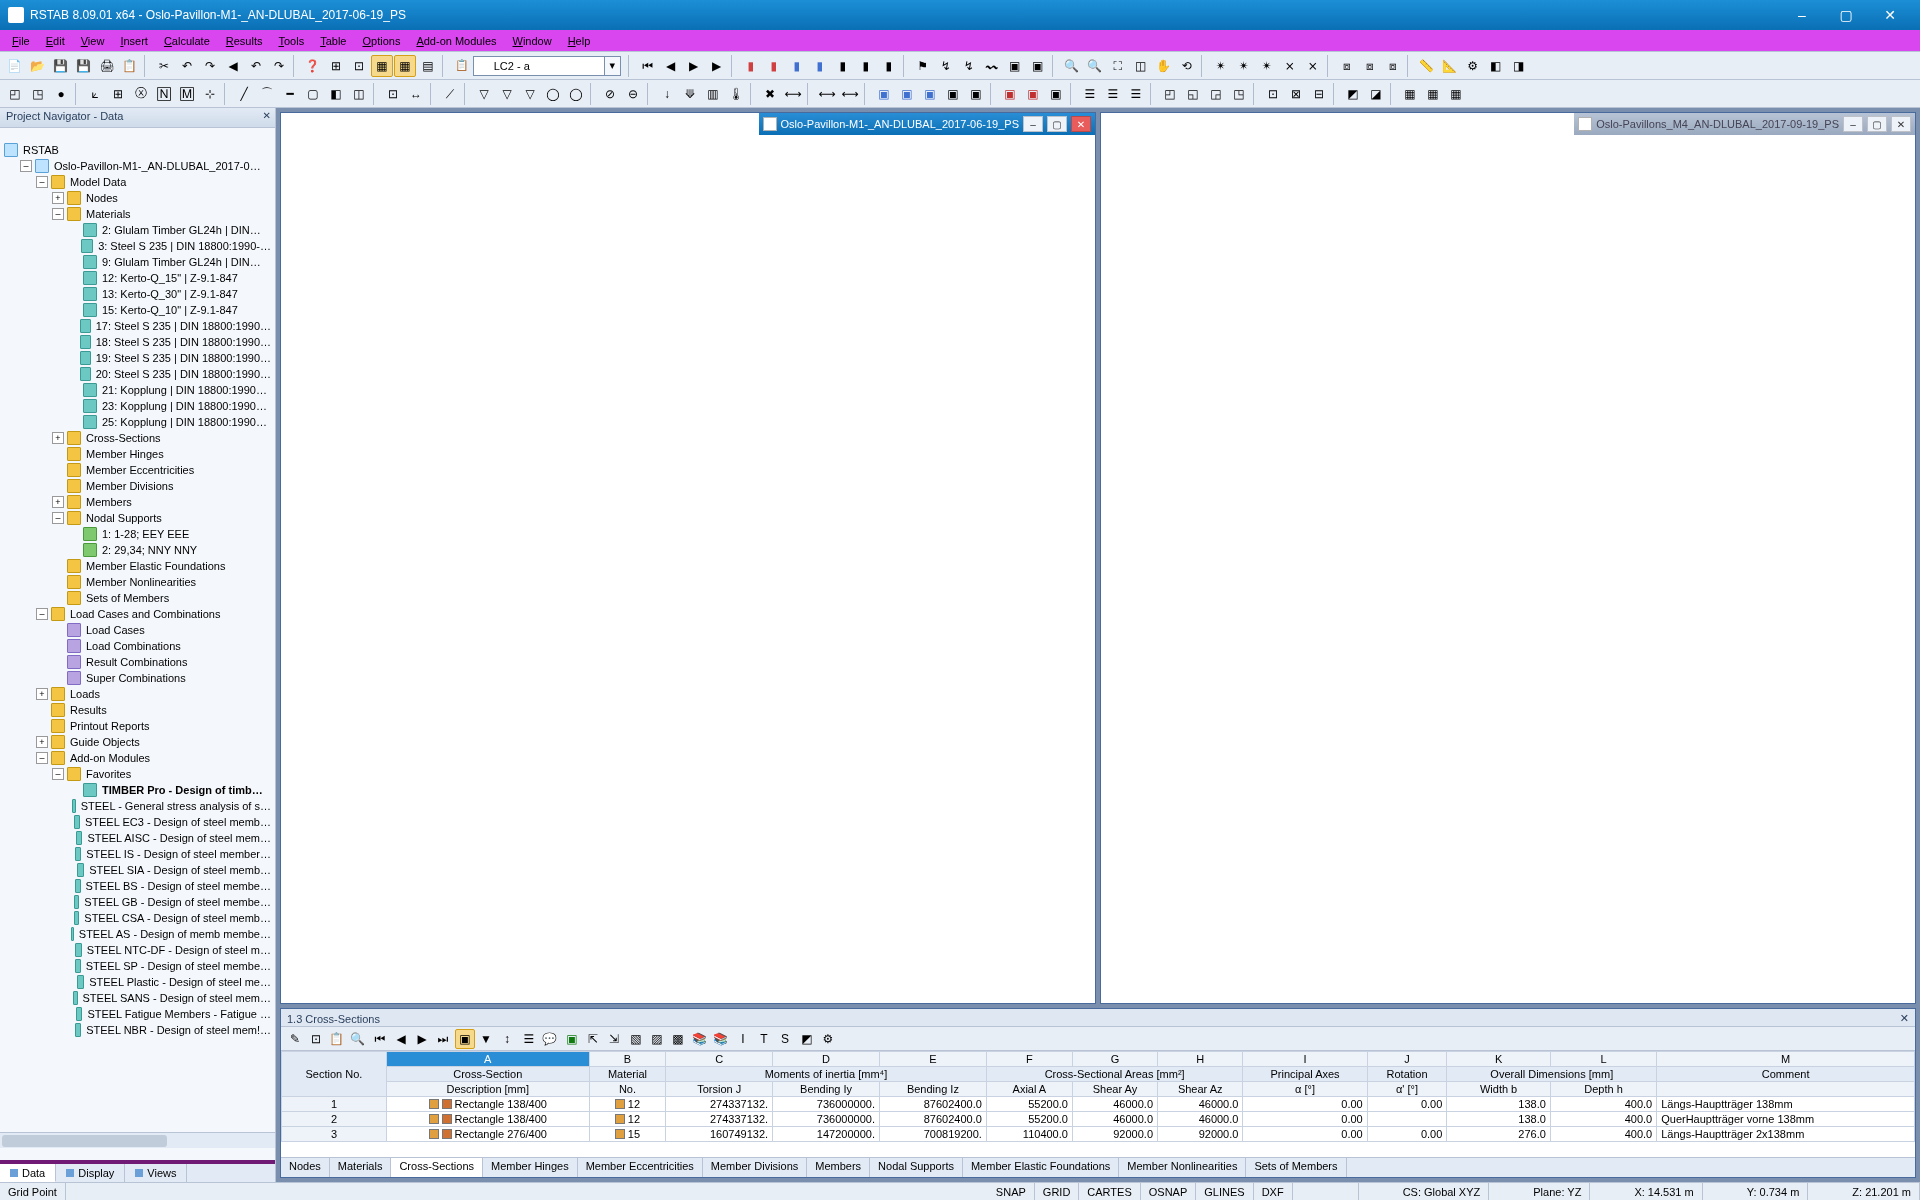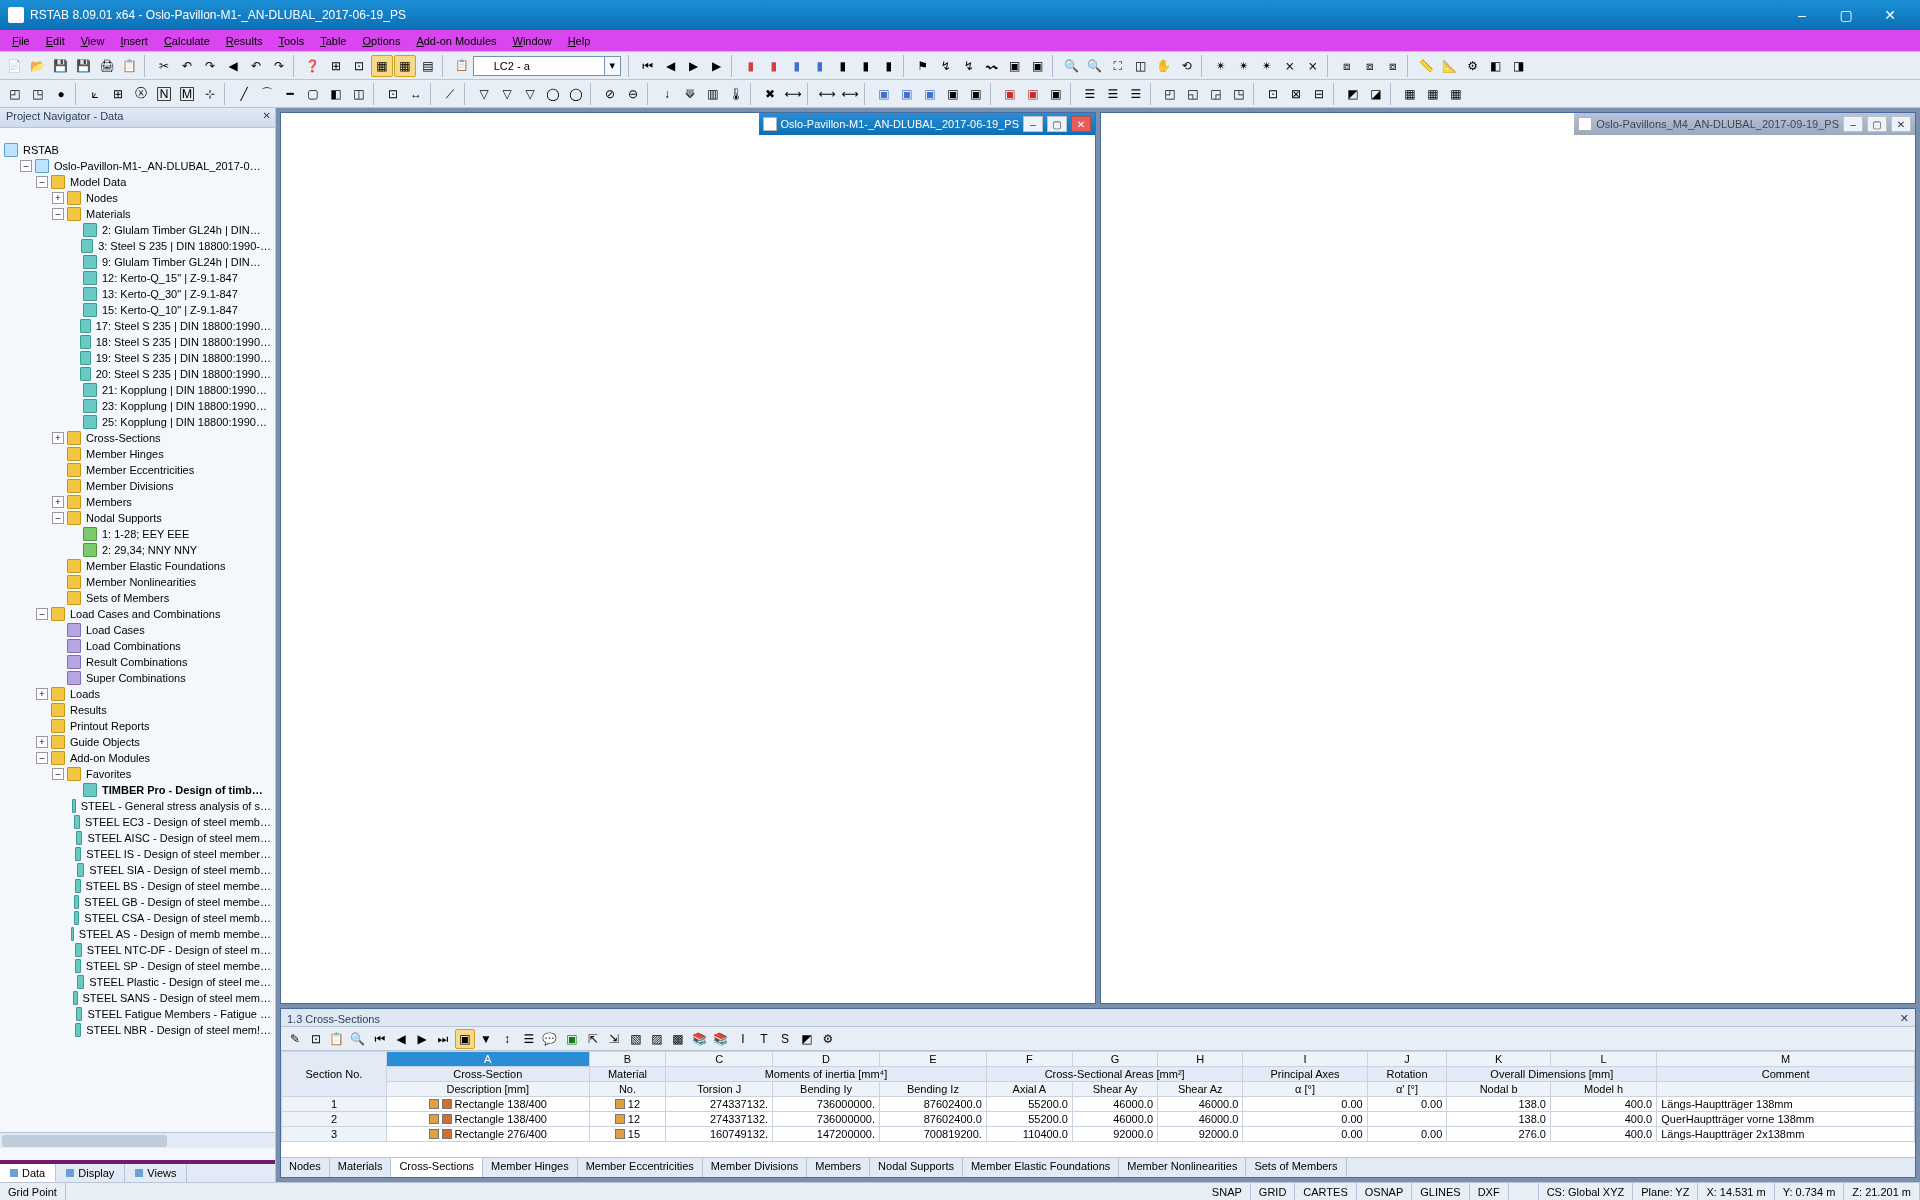--- a/index.html
+++ b/index.html
@@ -77,21 +77,21 @@
 table.grid th.colA { background: #2a8ed6; color: #fff; }
 table.grid td.left { text-align: left; }
 table.grid td.right { text-align: right; }
 .matcell { display:flex; align-items:center; justify-content:center; gap:3px;}
 .matcell .sw { width:10px;height:10px;border:1px solid #777;background:#e0a040;}
 .rowhdr { background:#eef3fa; }
 .tp-tabs { height: 20px; background: #e2eaf5; border-top: 1px solid #b8c4d6; display: flex; overflow: hidden; }
 .tp-tabs .tptab { padding: 2px 8px; border-right: 1px solid #b8c4d6; cursor: pointer; font-size: 11px; }
 .tp-tabs .tptab.active { background: #fff; }
 
-.statusbar { height: 18px; background: #e8eef6; border-top: 1px solid #b8c4d6; display: flex; align-items: center; font-size: 11px; }
+.statusbar { height: 18px; background: #e8eef6; border-top: 1px solid #b8c4d6; display: flex; align-items: center; font-size: 11px; gap: 36px; }
 .statusbar .cell { padding: 0 8px; border-right: 1px solid #b8c4d6; height: 100%; display: flex; align-items: center; cursor: default; }
 .statusbar .cell.btn { cursor: pointer; }
 .statusbar .spacer { flex: 1; }
 
 svg.axis text { font-size: 9px; fill: #000; }
 </style>
 </head>
 <body>
 
 <div class="titlebar">
@@ -719,22 +719,22 @@
                 <th>Description [mm]</th>
                 <th>No.</th>
                 <th>Torsion J</th>
                 <th>Bending Iy</th>
                 <th>Bending Iz</th>
                 <th>Axial A</th>
                 <th>Shear Ay</th>
                 <th>Shear Az</th>
                 <th>α [°]</th>
                 <th>α' [°]</th>
-                <th>Nodal b</th>
-                <th>Model h</th>
+                <th>Width b</th>
+                <th>Depth h</th>
                 <th></th>
               </tr>
             </thead>
             <tbody>
               <tr>
                 <td class="rowhdr">1</td>
                 <td class="left">
                   <span class="matcell"><span class="sw"></span><span class="sw" style="background:#d07030;"></span> Rectangle 138/400</span>
                 </td>
                 <td>

